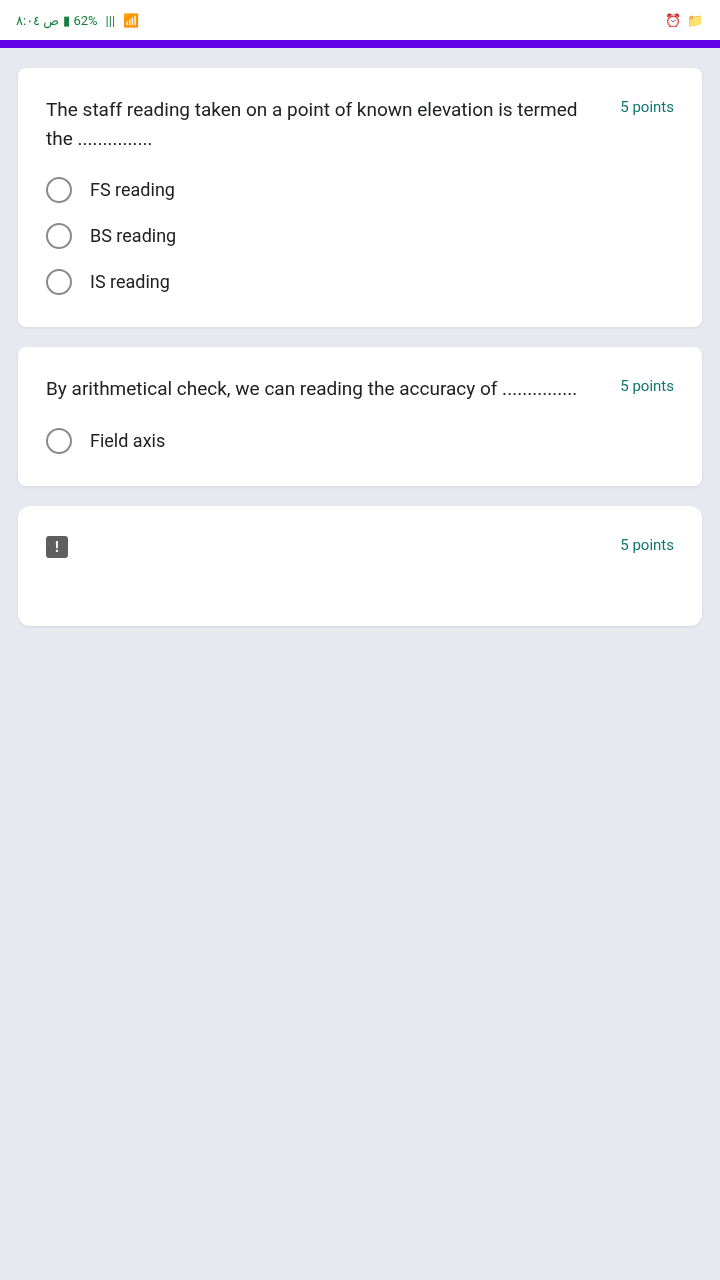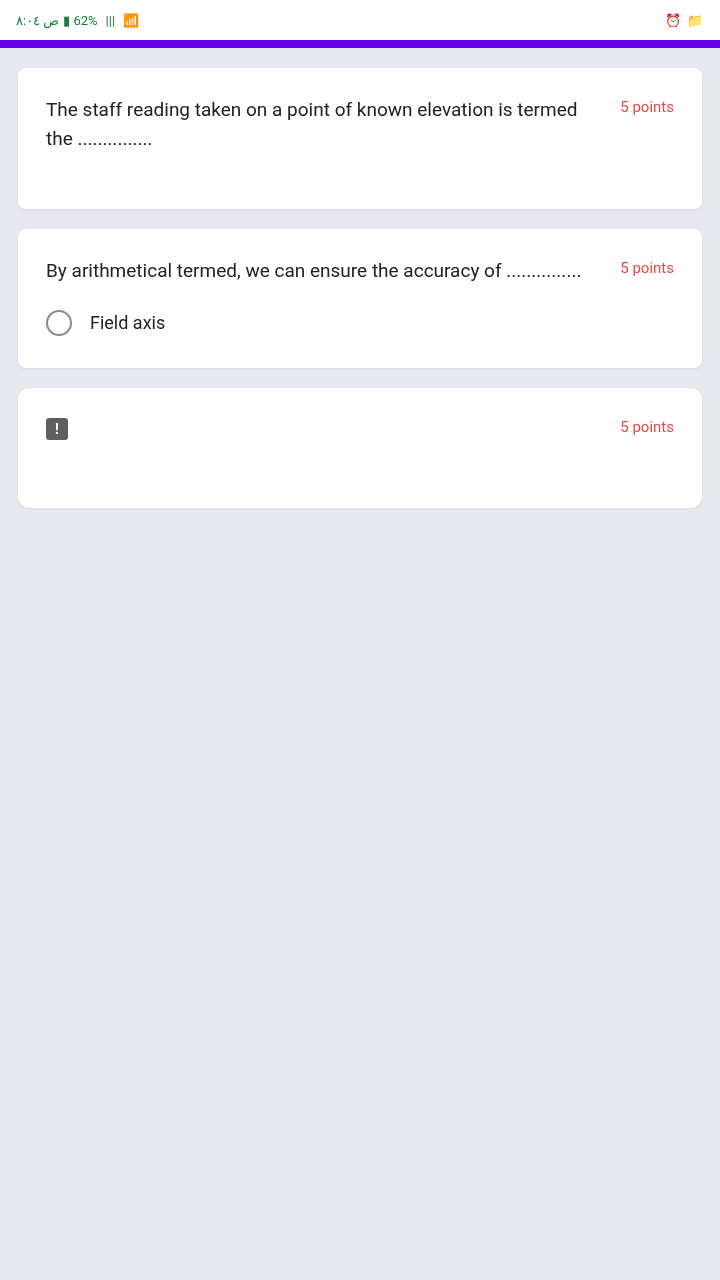--- a/index.html
+++ b/index.html
@@ -69,21 +69,21 @@
       font-size: 19px;
       font-weight: 400;
       line-height: 1.5;
       color: #202124;
       flex: 1;
       padding-right: 12px;
     }
 
     .points-label {
       font-size: 15px;
-      color: #ef4444;
+      color: #0f766e;
       white-space: nowrap;
       padding-top: 2px;
     }
 
     .options-list {
       display: flex;
       flex-direction: column;
       gap: 20px;
       margin-top: 8px;
     }
@@ -136,25 +136,43 @@
 
 <div class="purple-bar"></div>
 
 <div class="content-area">
 
   <div class="question-card">
     <div class="question-header">
       <div class="question-text">The staff reading taken on a point of known elevation is termed the ...............</div>
       <div class="points-label">5 points</div>
     </div>
+    <div class="options-list">
+
+      <div class="option-item">
+        <div class="radio-circle"></div>
+        <span class="option-label">FS reading</span>
+      </div>
+
+      <div class="option-item">
+        <div class="radio-circle"></div>
+        <span class="option-label">BS reading</span>
+      </div>
+
+      <div class="option-item">
+        <div class="radio-circle"></div>
+        <span class="option-label">IS reading</span>
+      </div>
+
+    </div>
   </div>
 
   <div class="question-card">
     <div class="question-header">
-      <div class="question-text">By arithmetical termed, we can ensure the accuracy of ...............</div>
+      <div class="question-text">By arithmetical check, we can reading the accuracy of ...............</div>
       <div class="points-label">5 points</div>
     </div>
     <div class="options-list">
 
 
 
       <div class="option-item">
         <div class="radio-circle"></div>
         <span class="option-label">Field axis</span>
       </div>

